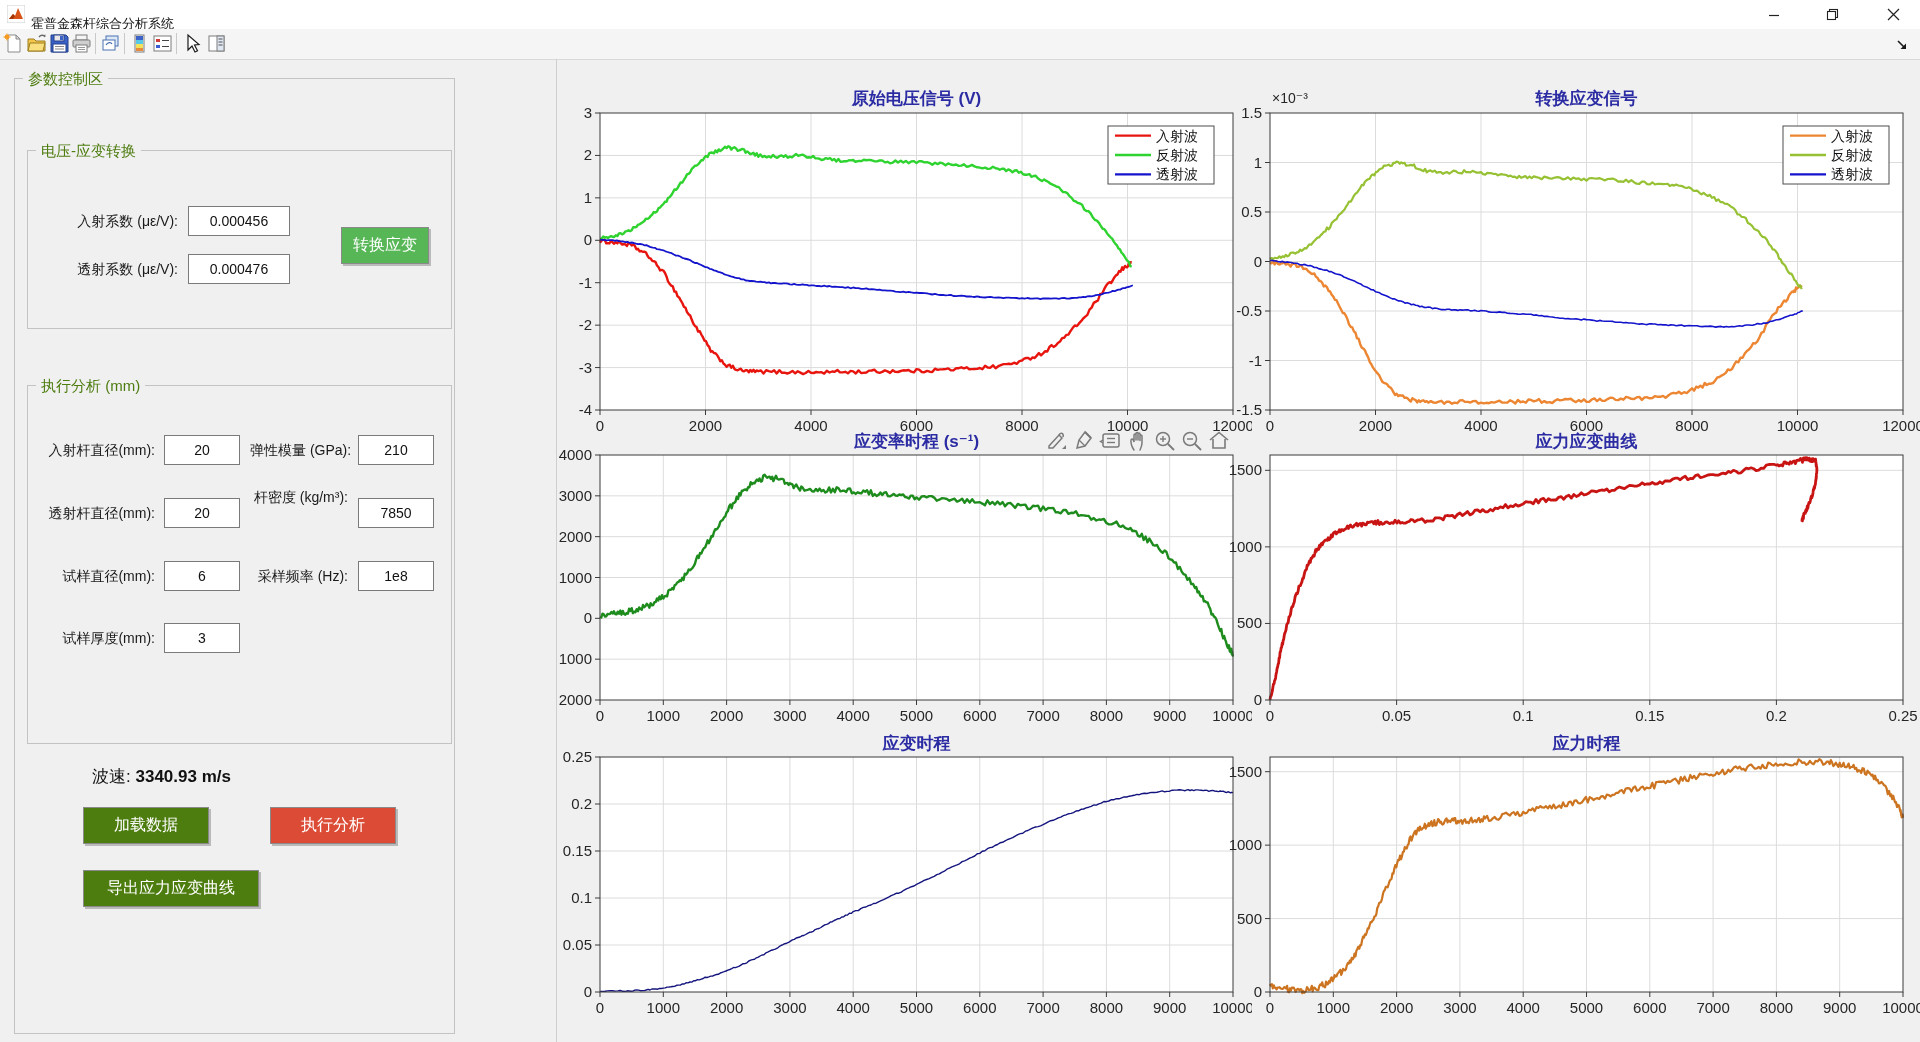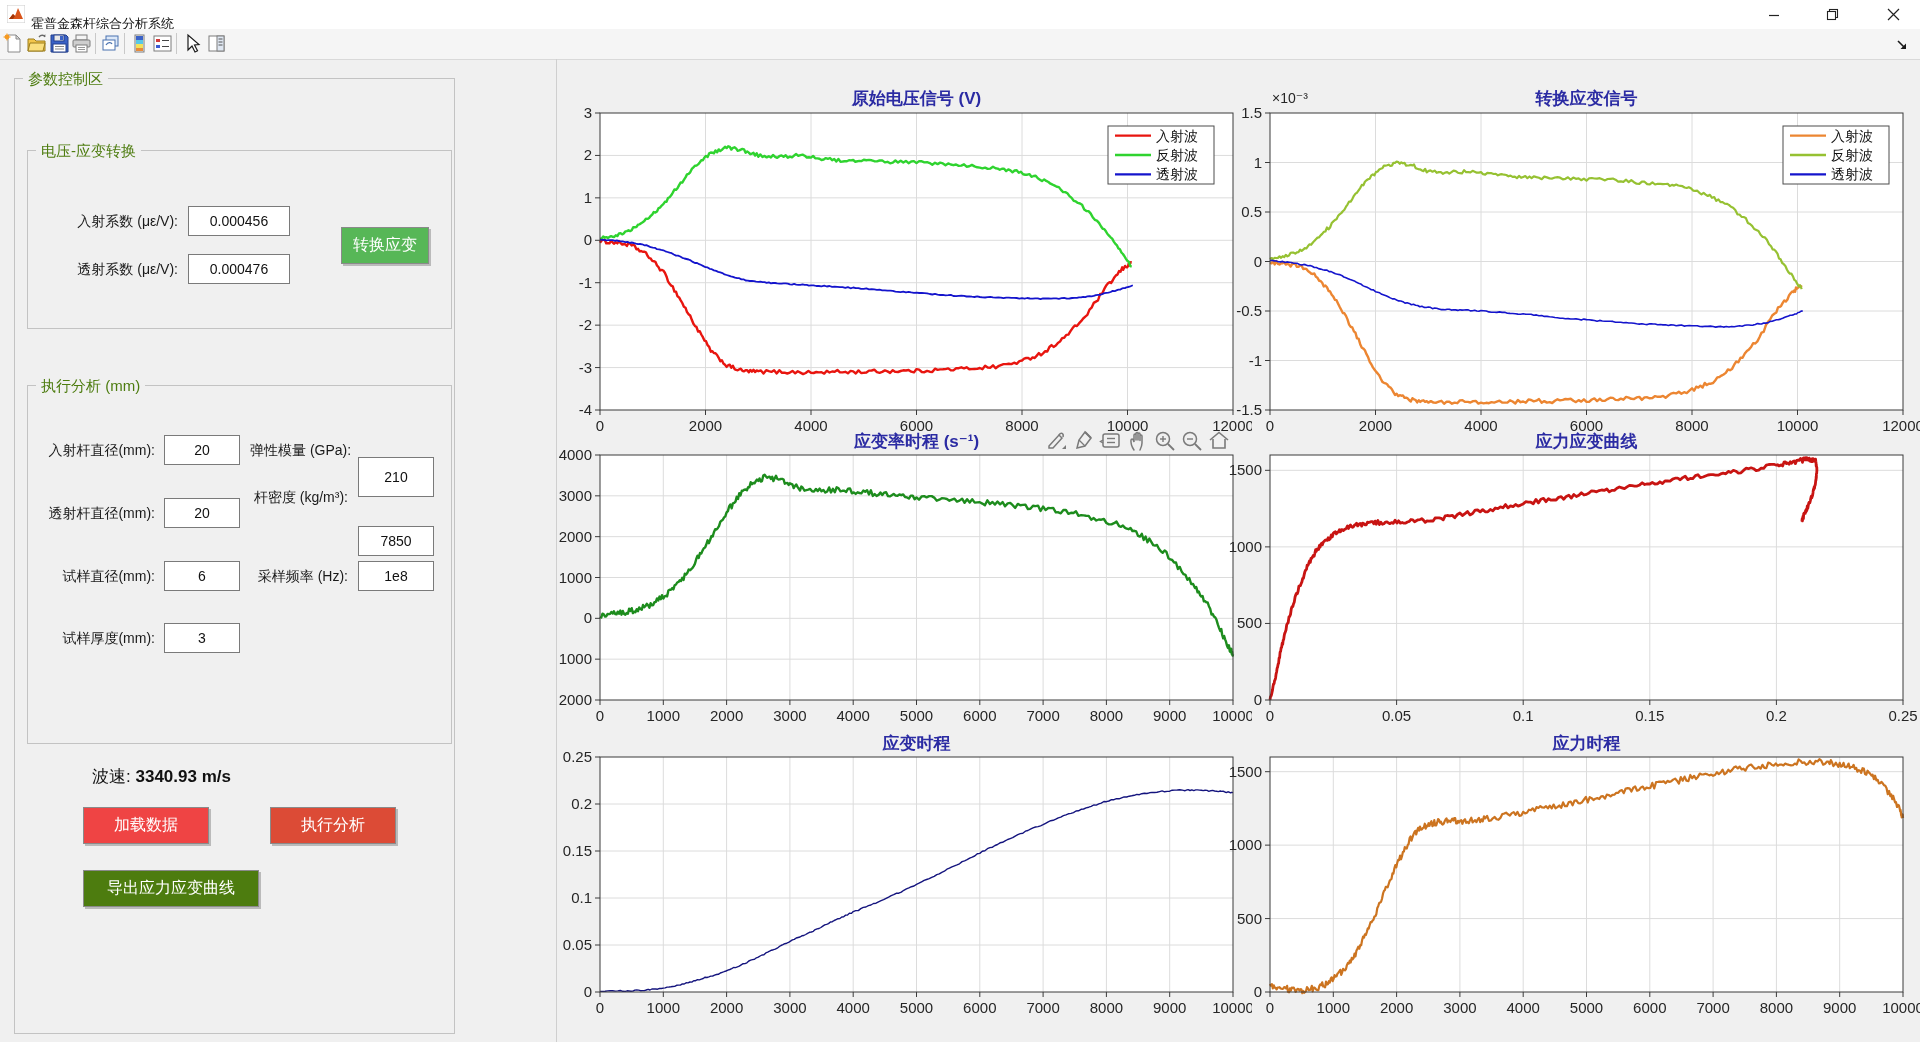--- a/index.html
+++ b/index.html
@@ -160,40 +160,40 @@
   <span class="fldlabel" style="left:40px;top:261px;width:138px">透射系数 (με/V):</span>
   <input class="fld" style="left: 188px; top: 254px; width: 102px; height: 30px;" value="0.000476">
   <div class="btn" style="left:341px;top:227px;width:86px;height:35px;background:#57b757">转换应变</div>
 
   <div class="groupbox" style="left:27px;top:385px;width:423px;height:357px">
     <span class="grouplabel">执行分析 (mm)</span>
   </div>
   <span class="fldlabel" style="left:40px;top:442px;width:115px">入射杆直径(mm):</span>
   <input class="fld" style="left: 164px; top: 435px; width: 76px; height: 30px;" value="20">
   <span class="fldlabel" style="left:250px;top:442px;width:98px">弹性模量 (GPa):</span>
-  <input class="fld" style="left: 358px; top: 457px; width: 76px; height: 40px;" value="210">
+  <input class="fld" style="left: 358px; top: 435px; width: 76px; height: 30px;" value="210">
 
   <span class="fldlabel" style="left:40px;top:505px;width:115px">透射杆直径(mm):</span>
   <input class="fld" style="left: 164px; top: 498px; width: 76px; height: 30px;" value="20">
   <span class="fldlabel" style="left:250px;top:489px;width:98px">杆密度 (kg/m³):</span>
-  <input class="fld" style="left: 358px; top: 498px; width: 76px; height: 30px; margin-top: 28px;" value="7850">
+  <input class="fld" style="left: 358px; top: 498px; width: 76px; height: 30px;" value="7850">
 
   <span class="fldlabel" style="left:40px;top:568px;width:115px">试样直径(mm):</span>
   <input class="fld" style="left: 164px; top: 561px; width: 76px; height: 30px;" value="6">
   <span class="fldlabel" style="left:250px;top:568px;width:98px">采样频率 (Hz):</span>
   <input class="fld" style="left: 358px; top: 561px; width: 76px; height: 30px;" value="1e8">
 
   <span class="fldlabel" style="left:40px;top:630px;width:115px">试样厚度(mm):</span>
   <input class="fld" style="left: 164px; top: 623px; width: 76px; height: 30px;" value="3">
 
   <div class="wavespeed">
     <span>波速:</span>
     <b>3340.93 m/s</b>
   </div>
-  <div class="btn" style="left:83px;top:807px;width:124px;height:35px;background:#ef4444">加载数据</div>
+  <div class="btn" style="left:83px;top:807px;width:124px;height:35px;background:#4d7c0f">加载数据</div>
   <div class="btn" style="left:270px;top:807px;width:124px;height:35px;background:#dc4b36">执行分析</div>
   <div class="btn" style="left:83px;top:870px;width:174px;height:35px;background:#4d7c0f">导出应力应变曲线</div>
 </div>
 
 <div class="vdivider"></div>
 
 <div class="charts">
     <svg width="695" height="360" style="left: 557px; top: 85px;">
       <rect x="43" y="28" width="633" height="297" fill="#ffffff"></rect>
       <line x1="148.5" y1="28" x2="148.5" y2="325" stroke="#dcdcdc" stroke-width="1"></line>

